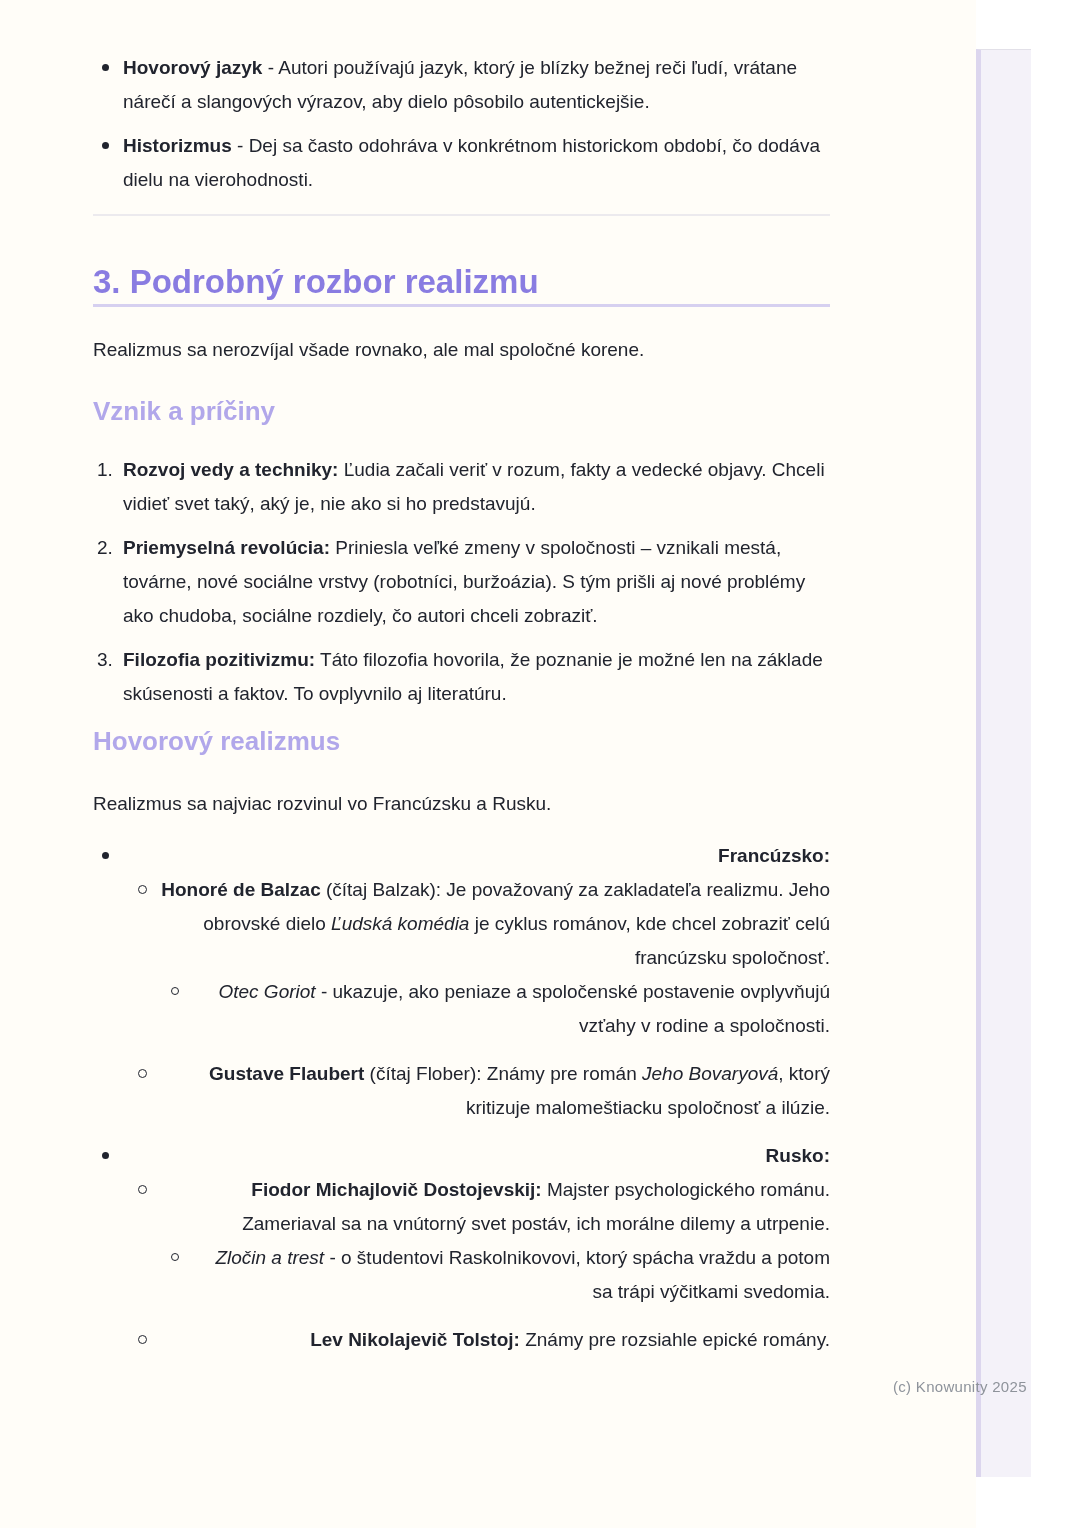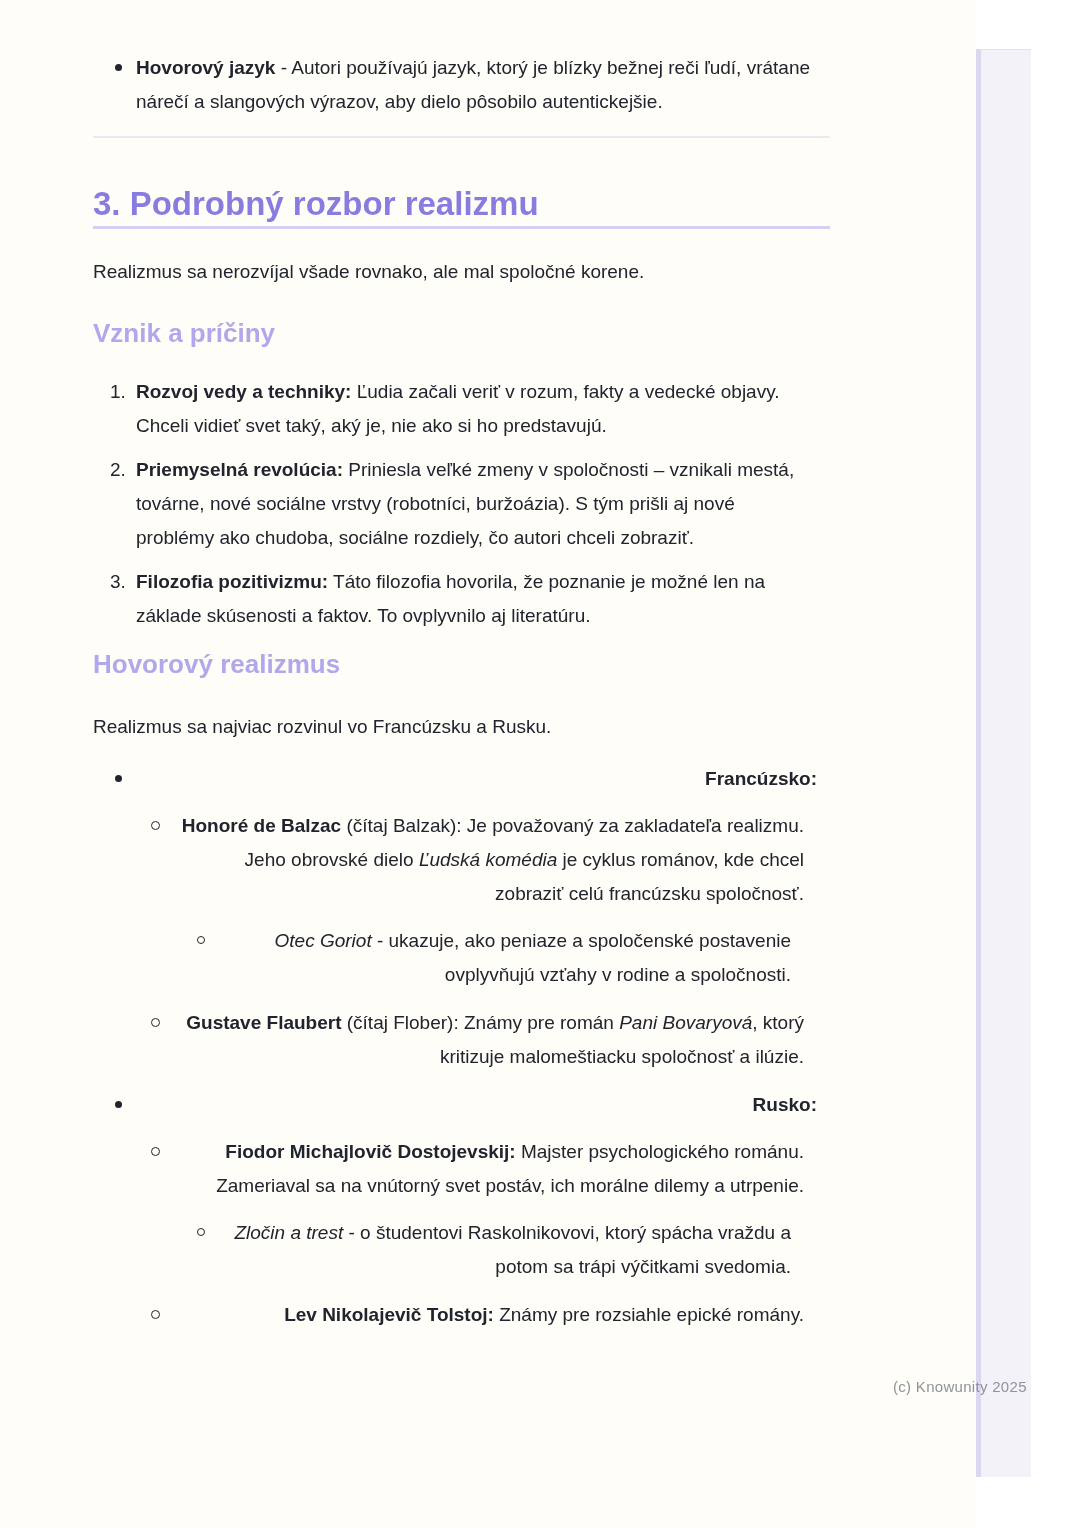--- a/index.html
+++ b/index.html
@@ -21,21 +21,21 @@
     border-top:1px solid #e2e0e8;
     z-index:1;
   }
   .content {
     position:absolute; left:93px; top:0; width:737px; z-index:2;
     font-size:19px; line-height:34px;
   }
   .b { font-weight:700; }
   .i { font-style:italic; }
 
-  ul, ol { list-style:none; margin:13px; padding:0; }
+  ul, ol { list-style:none; margin:0; padding:0; }
 
   
   .intro { margin-top:51px; }
   .intro > li { position:relative; padding-left:30px; margin-bottom:10px; }
   .intro > li::before {
     content:""; position:absolute; left:9px; top:13px;
     width:7px; height:7px; border-radius:50%; background:var(--text, #21242e);
   }
 
   .divider { border:none; border-top:2px solid var(--divider, #eceaee); margin:17px 0 0 0; }
@@ -90,20 +90,23 @@
 
 <div class="page-bg"></div>
 <div class="edge-strip"></div>
 
 <div class="content">
 
   <ul class="intro">
     <li>
       <span class="b">Hovorový jazyk</span><span> - Autori používajú jazyk, ktorý je blízky bežnej reči ľudí, vrátane nárečí a slangových výrazov, aby dielo pôsobilo autentickejšie.</span>
     </li>
+    <li>
+      <span class="b">Historizmus</span><span> - Dej sa často odohráva v konkrétnom historickom období, čo dodáva dielu na vierohodnosti.</span>
+    </li>
   </ul>
 
   <hr class="divider">
 
   <h1 class="sec-title">3. Podrobný rozbor realizmu</h1>
 
   <p class="lead">Realizmus sa nerozvíjal všade rovnako, ale mal spoločné korene.</p>
 
   <h2 class="sub-title">Vznik a príčiny</h2>
 
@@ -131,21 +134,21 @@
       <ul class="authors">
         <li>
           <span class="b">Honoré de Balzac</span><span> (čítaj Balzak): Je považovaný za zakladateľa realizmu. Jeho obrovské dielo </span><span class="i">Ľudská komédia</span><span> je cyklus románov, kde chcel zobraziť celú francúzsku spoločnosť.</span>
           <ul class="works">
             <li>
               <span class="i">Otec Goriot</span><span> - ukazuje, ako peniaze a spoločenské postavenie ovplyvňujú vzťahy v rodine a spoločnosti.</span>
             </li>
           </ul>
         </li>
         <li>
-          <span class="b">Gustave Flaubert</span><span> (čítaj Flober): Známy pre román </span><span class="i">Pani Bovaryová</span><span>, ktorý kritizuje malomeštiacku spoločnosť a ilúzie.</span>
+          <span class="b">Gustave Flaubert</span><span> (čítaj Flober): Známy pre román </span><span class="i">Jeho Bovaryová</span><span>, ktorý kritizuje malomeštiacku spoločnosť a ilúzie.</span>
         </li>
       </ul>
     </li>
 
     <li>
       <span class="b">Rusko:</span>
       <ul class="authors">
         <li>
           <span class="b">Fiodor Michajlovič Dostojevskij:</span><span> Majster psychologického románu. Zameriaval sa na vnútorný svet postáv, ich morálne dilemy a utrpenie.</span>
           <ul class="works">

